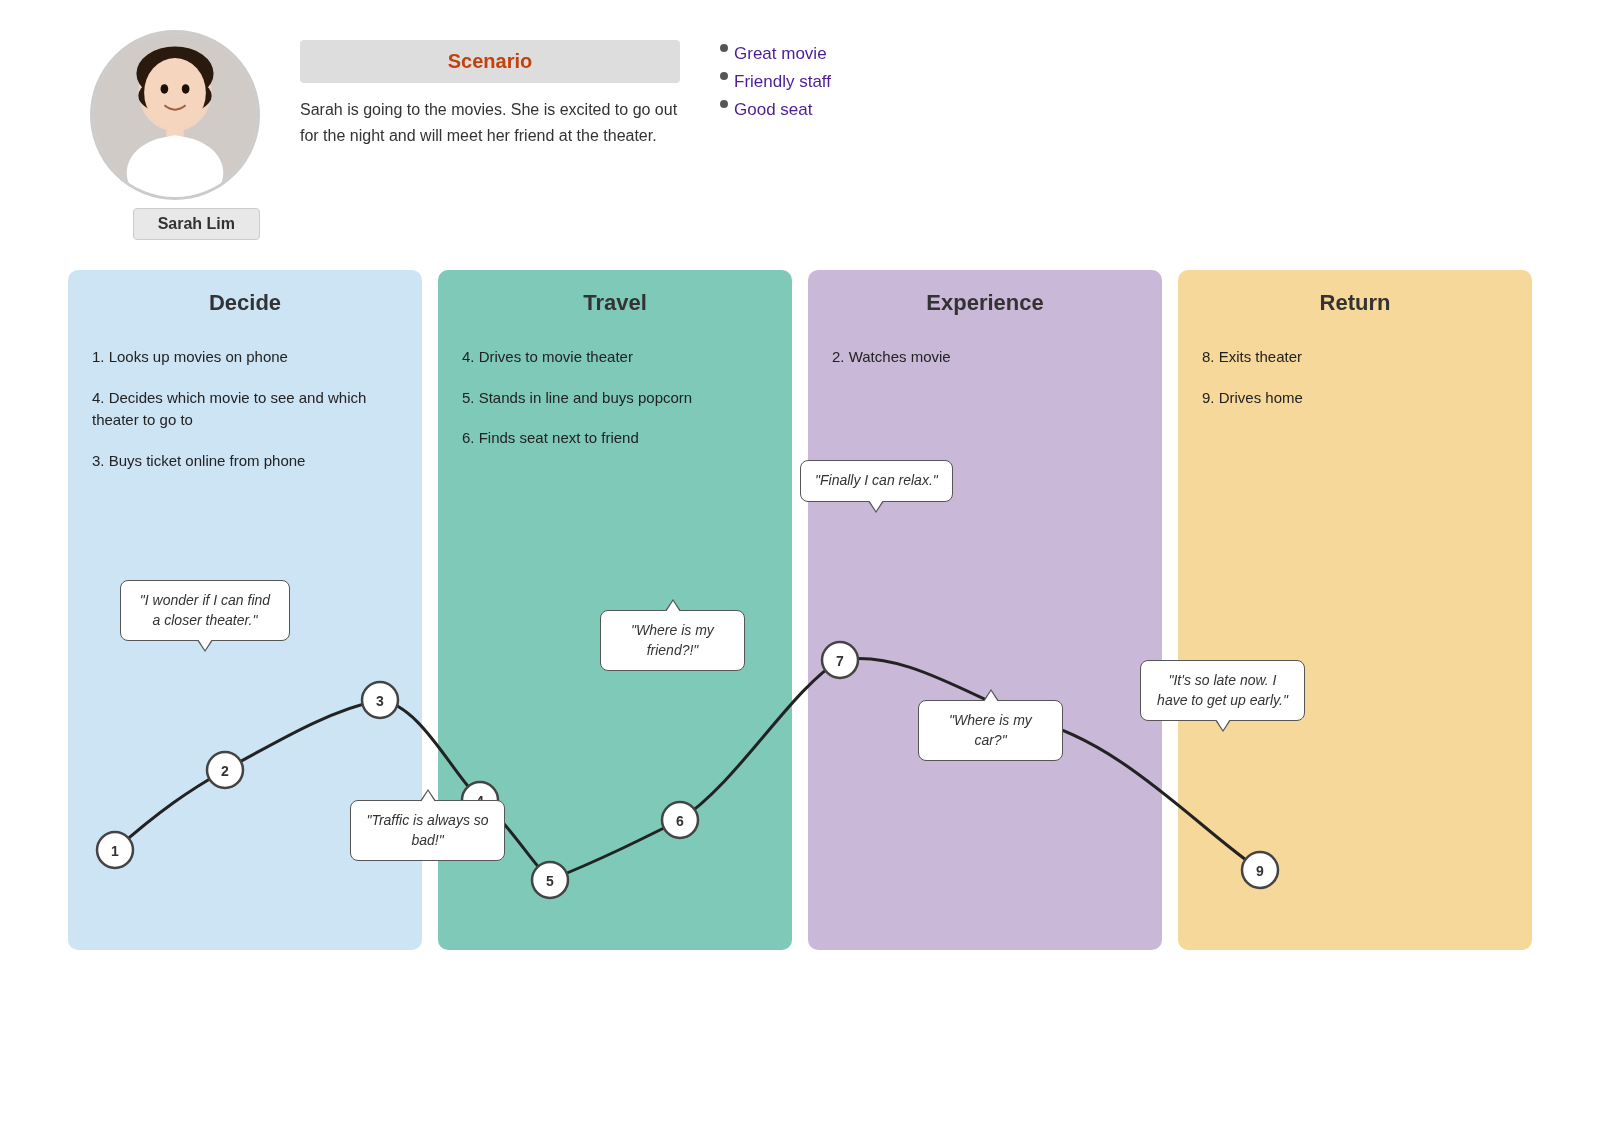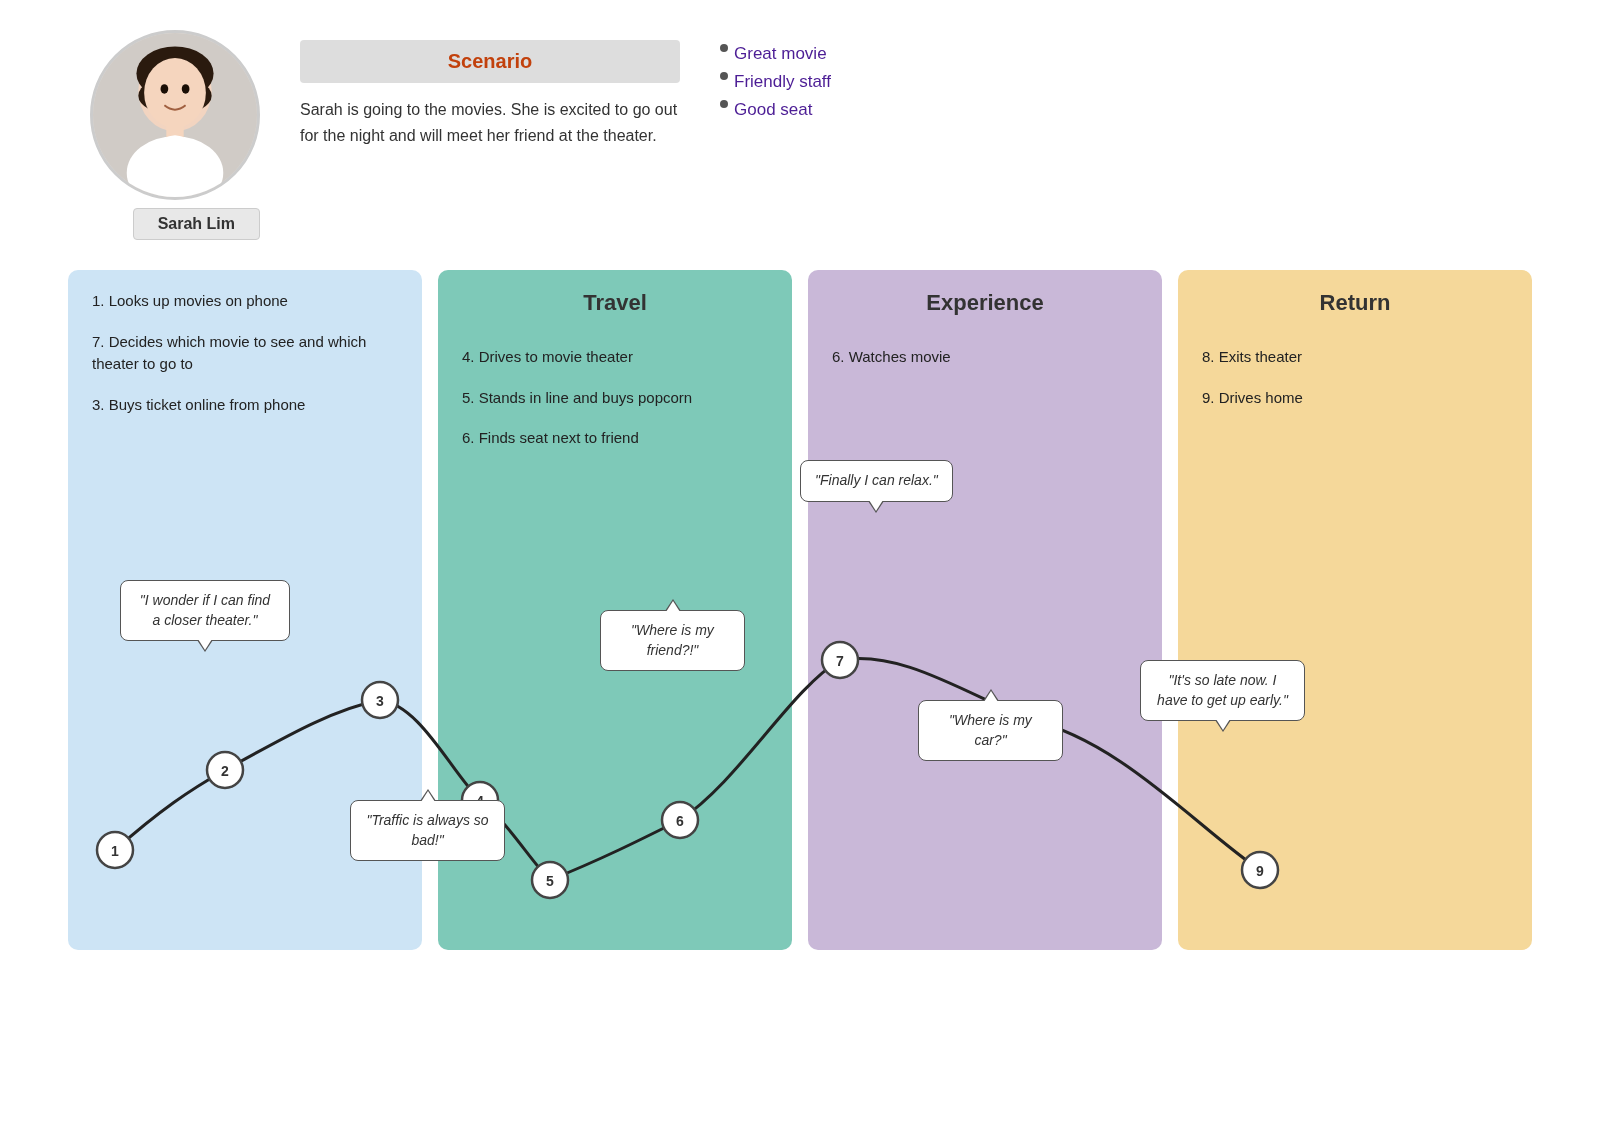--- a/index.html
+++ b/index.html
@@ -276,35 +276,36 @@
       </div>
     </div>
 
   </div>
 
   <div class="columns-wrapper" style="position:relative;">
 
     <div class="journey-columns">
 
       <div class="column col-decide">
+        <div class="column-header">Decide</div>
         <div class="step-item">1.  Looks up movies on phone</div>
-        <div class="step-item">7.  Decides which movie to see and which theater to go to</div>
+        <div class="step-item">4.  Decides which movie to see and which theater to go to</div>
         <div class="step-item">3.  Buys ticket online from phone</div>
       </div>
 
       <div class="column col-travel">
         <div class="column-header">Travel</div>
         <div class="step-item">4.  Drives to movie theater</div>
         <div class="step-item">5.  Stands in line and buys popcorn</div>
         <div class="step-item">6.  Finds seat next to friend</div>
       </div>
 
       <div class="column col-experience">
         <div class="column-header">Experience</div>
-        <div class="step-item">6.  Watches movie</div>
+        <div class="step-item">2.  Watches movie</div>
       </div>
 
       <div class="column col-return">
         <div class="column-header">Return</div>
         <div class="step-item">8.  Exits theater</div>
         <div class="step-item">9.  Drives home</div>
       </div>
 
     </div>
 

